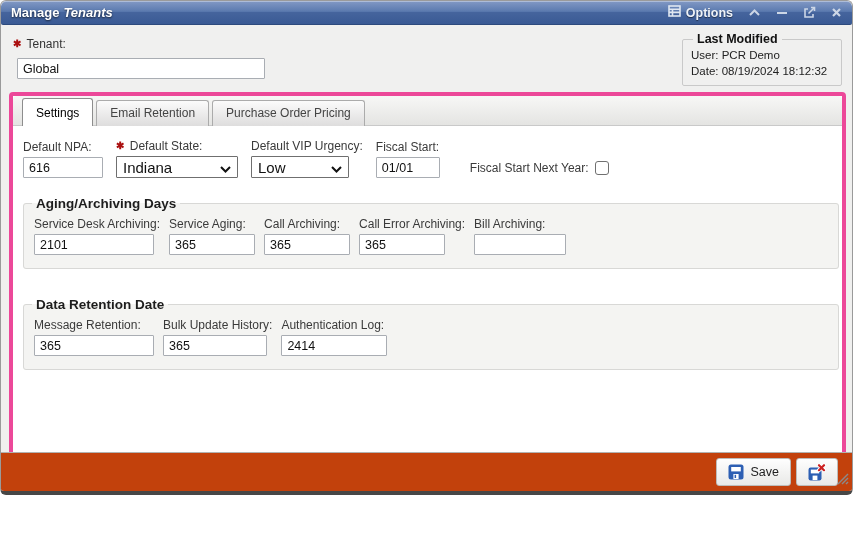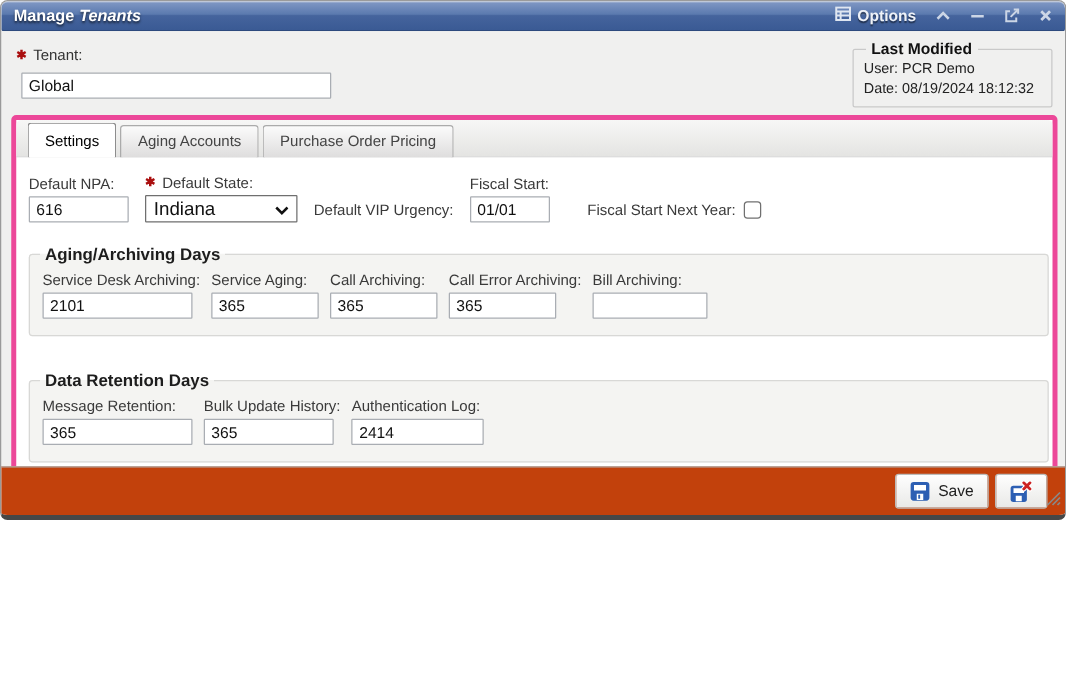--- a/index.html
+++ b/index.html
@@ -1,19 +1,19 @@
 <!DOCTYPE html>
 <html><head>
 <meta charset="utf-8">
 <style>
   * { box-sizing: border-box; }
   html,body { margin:0; padding:0; background:#fff; font-family:"Liberation Sans", sans-serif; }
 
   .window {
-    position:relative; width:853px; height:416px;
+    position:relative; width:853px; height:495px;
     background:#f0f0ef;
     border:1px solid #9a9a9a;
     border-bottom:4px solid #474747;
     border-radius:6px;
     overflow:hidden;
     padding-left:44px;
   }
 
   
   .titlebar {
@@ -168,21 +168,21 @@
 
   <fieldset class="last-modified">
     <legend>Last Modified</legend>
     <div class="lm-line">User: PCR Demo</div>
     <div class="lm-line">Date: 08/19/2024 18:12:32</div>
   </fieldset>
 
   <div class="tabpanel">
     <div class="tabstrip">
       <div class="tab active">Settings</div>
-      <div class="tab">Aging Accounts</div>
+      <div class="tab">Email Retention</div>
       <div class="tab">Purchase Order Pricing</div>
     </div>
 
     <div class="tabcontent">
 
       <div class="field-row">
         <div class="field">
           <label>Default NPA:</label>
           <input type="text" style="width: 80px;" value="616">
         </div>
@@ -195,20 +195,28 @@
             <span>Indiana</span>
             <span>
               <svg width="11" height="7" viewBox="0 0 11 7" fill="none" stroke="#111" stroke-width="2">
                   <polyline points="1,1 5.5,5.5 10,1"></polyline>
                 </svg>
             </span>
           </div>
         </div>
         <div class="field">
           <label>Default VIP Urgency:</label>
+          <div class="fake-select" style="width:98px">
+            <span>Low</span>
+            <span>
+              <svg width="11" height="7" viewBox="0 0 11 7" fill="none" stroke="#111" stroke-width="2">
+                  <polyline points="1,1 5.5,5.5 10,1"></polyline>
+                </svg>
+            </span>
+          </div>
         </div>
         <div class="field">
           <label>Fiscal Start:</label>
           <input type="text" style="width: 64px;" value="01/01">
         </div>
         <div class="checkbox-field">
           <label>Fiscal Start Next Year:</label>
           <input type="checkbox" style="">
         </div>
       </div>
@@ -233,21 +241,21 @@
             <input type="text" style="width: 86px;" value="365">
           </div>
           <div class="field">
             <label>Bill Archiving:</label>
             <input type="text" style="width: 92px;" value="">
           </div>
         </div>
       </fieldset>
 
       <fieldset class="group retention-group">
-        <legend>Data Retention Days</legend>
+        <legend>Data Retention Date</legend>
         <div class="field-row">
           <div class="field">
             <label>Message Retention:</label>
             <input type="text" style="width: 120px;" value="365">
           </div>
           <div class="field">
             <label>Bulk Update History:</label>
             <input type="text" style="width: 104px;" value="365">
           </div>
           <div class="field">

